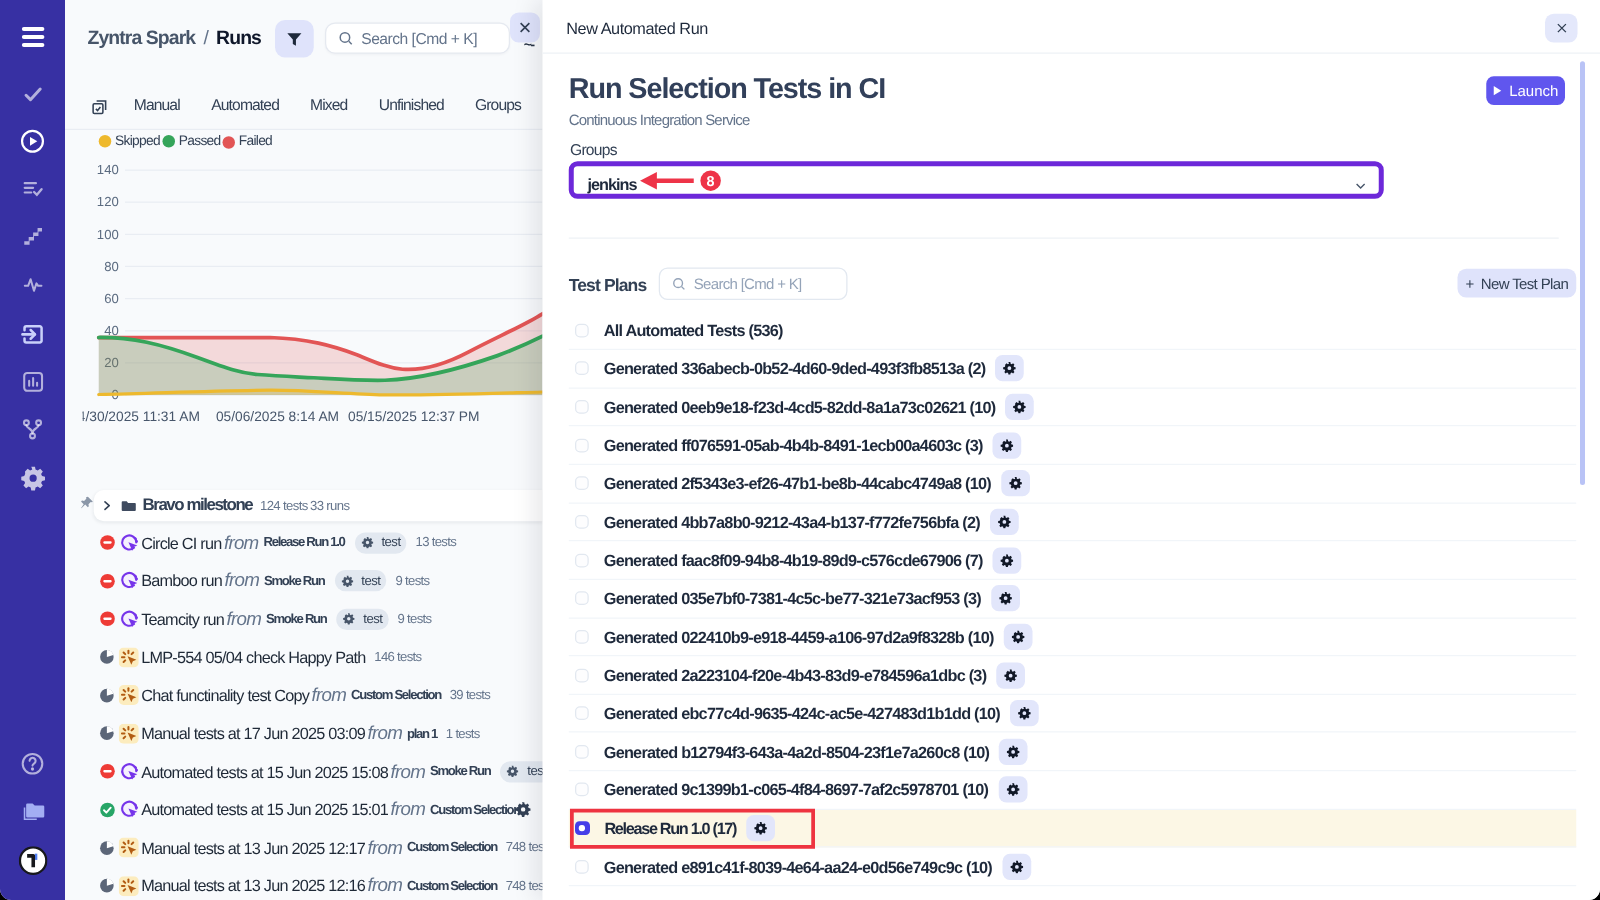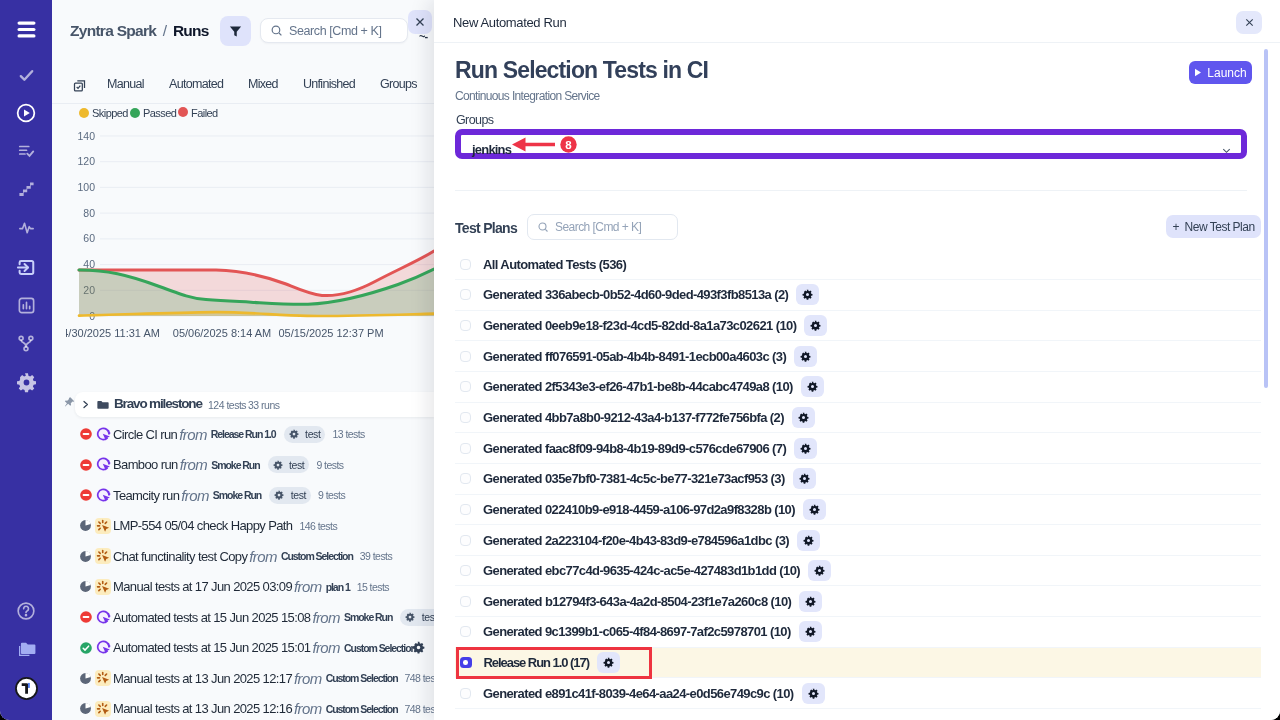--- a/index.html
+++ b/index.html
@@ -33,21 +33,21 @@
 .pill { margin-left:8px; height:17px; background:#e2e8f0; border-radius:9px; display:inline-flex; align-items:center; padding:0 5px 0 5px; gap:4px; font-size:10.5px; color:#334155; letter-spacing:-0.4px; }
 .rrow .cnt { margin-left:7px; font-size:10.5px; color:#64748b; letter-spacing:-0.55px; }
 .modal { position:absolute; left:434px; top:0; width:846px; height:720px; background:#fff; box-shadow:-6px 0 18px rgba(15,23,42,.10); }
 .mhead { position:absolute; left:0; top:0; width:846px; height:43px; border-bottom:1px solid #eef2f6; }
 .mhead .t { position:absolute; left:19px; top:15px; font-size:13px; color:#1e293b; letter-spacing:-0.35px; }
 .mclose { position:absolute; left:802px; top:11px; width:26px; height:23px; background:#e4e8fb; border-radius:7px; display:flex; align-items:center; justify-content:center; }
 .mtitle { position:absolute; left:21px; top:57px; font-size:23px; font-weight:700; color:#32405a; letter-spacing:-0.85px; white-space:nowrap; }
 .msub { position:absolute; left:21px; top:89px; font-size:12px; color:#64748b; letter-spacing:-0.65px; }
 .launch { position:absolute; left:755px; top:61px; width:63px; height:23px; background:#6056ee; border-radius:6px; color:#fff; font-size:12px; display:flex; align-items:center; justify-content:center; gap:5px; }
 .plabel { position:absolute; left:22px; top:113px; font-size:12.5px; color:#334155; letter-spacing:-0.6px; }
-.pselect { position:absolute; left:21px; top:129px; width:792px; height:30px; background:#fff; border:6px solid #6d28d9; border-radius:7px; }
+.pselect { position:absolute; left:21px; top:129px; width:652px; height:30px; background:#fff; border:4px solid #6d28d9; border-radius:7px; }
 .pselect .v { position:absolute; left:11px; top:7px; font-size:13px; font-weight:600; color:#1e293b; letter-spacing:-0.8px; }
 .mdiv { position:absolute; left:21px; top:190px; width:792px; height:1px; background:#eef2f6; }
 .tphead { position:absolute; left:21px; top:220px; font-size:14px; font-weight:700; color:#334155; letter-spacing:-0.7px; }
 .tpsearch { position:absolute; left:93px; top:214px; width:151px; height:26px; border:1px solid #e2e8f0; border-radius:7px; background:#fff; display:flex; align-items:center; padding-left:9px; }
 .tpsearch .ph { color:#94a3b8; font-size:12px; margin-left:6px; letter-spacing:-0.55px; white-space:nowrap; }
 .newplan { position:absolute; left:732px; top:215px; width:95px; height:23px; background:#dfe3fb; border-radius:7px; display:flex; align-items:center; justify-content:center; font-size:12px; color:#334155; letter-spacing:-0.5px; white-space:nowrap; }
 .prow { position:absolute; left:21px; width:806px; height:30.6px; display:flex; align-items:center; border-bottom:1px solid #f1f5f9; white-space:nowrap; }
 .prow .cb { margin-left:5px; width:11px; height:11px; border:1.5px solid #e2e8f0; background:#fdfdfe; border-radius:4px; flex:0 0 auto; }
 .prow .cbk { margin-left:5px; width:11.5px; height:11.5px; background:#453ee8; border-radius:3.5px; flex:0 0 auto; position:relative; }
 .prow .cbk:after { content:""; position:absolute; left:3.4px; top:3.4px; width:4.7px; height:4.7px; background:#fff; border-radius:50%; }
@@ -115,21 +115,21 @@
         <path d="M13,165 L150,165 C180,166 200,171.5 220,179 C233,184.3 244,189.4 256,190.4 C273,191.7 291,186 309,176.5 C331,164.8 353,155.5 368,146" fill="none" stroke="#e25555" stroke-width="3" stroke-linecap="round"></path>
         <path d="M13,165 C40,164.8 62,170 92,181 C117,190.2 126,193.5 140,194.6 C156,195.8 166,196.2 185,197.2 C206,198.4 222,199.6 242,199.2 C272,198.2 302,190 332,179.5 C347,174 359,168.5 368,164" fill="none" stroke="#35a55a" stroke-width="3" stroke-linecap="round"></path>
         <path d="M13,210.6 C60,209.6 100,207.6 150,207.1 C181,207 211,210.2 241,210.9 C281,211.4 331,209.6 368,208.6" fill="none" stroke="#edb92e" stroke-width="2.6" stroke-linecap="round"></path>
         <text x="42" y="232" font-size="11" fill="#47566b" text-anchor="middle">04/30/2025 11:31 AM</text>
         <text x="156" y="232" font-size="11" fill="#47566b" text-anchor="middle">05/06/2025 8:14 AM</text>
         <text x="265" y="232" font-size="11" fill="#47566b" text-anchor="middle">05/15/2025 12:37 PM</text>
       </svg>
     <div class="legend">
         <span style="position:absolute;left:27px;display:flex;align-items:center"><i style="background:#eeb92d"></i>Skipped</span>
         <span style="position:absolute;left:78px;display:flex;align-items:center"><i style="background:#35a55a"></i>Passed</span>
-        <span style="position:absolute;left:126px;display:flex;align-items:flex-start"><i style="background:#e25555"></i>Failed</span>
+        <span style="position:absolute;left:126px;display:flex;align-items:flex-end"><i style="background:#e25555"></i>Failed</span>
       </div>
     <svg class="pin" width="11" height="12" viewBox="0 0 24 24" fill="#8b97a8">
         <path d="M13.8 1.8l8.4 8.4-1.2 1.2-2.3-.4-3.9 3.9.6 3.6-1.7 1.7-4.6-4.6L2.5 22l-.5-.5 4.4-6.6-4.6-4.6 1.7-1.7 3.6.6 3.9-3.9-.4-2.3z"></path>
       </svg>
     <div class="bravocard">
       <svg style="position:absolute;left:6px;top:8px" width="9" height="9" viewBox="0 0 24 24" fill="none" stroke="#334155" stroke-width="3.4" stroke-linecap="round" stroke-linejoin="round">
           <path d="M8 4l9 8-9 8"></path>
         </svg>
       <svg style="position:absolute;left:21px;top:6px" width="14" height="13" viewBox="0 0 24 24" fill="#3f4b5f">
           <path d="M3 5.5h6l2 2.5h10a1.4 1.4 0 0 1 1.4 1.4v9.2a1.4 1.4 0 0 1-1.4 1.4H3A1.4 1.4 0 0 1 1.6 18.6V6.9A1.4 1.4 0 0 1 3 5.5z"></path>
@@ -271,21 +271,21 @@
               <path d="M17.4 6l-2 2"></path>
               <path d="M3.8 11.8h3"></path>
               <path d="M5.8 17.4l2-2"></path>
             </g>
             <path d="M10.6 10.6l10.6 4-4.3 1.8-1.8 4.4z" fill="#b25c13"></path>
           </svg>
         </span>
         <span class="tt">Manual tests at 17 Jun 2025 03:09</span>
         <span class="fr">from</span>
         <span class="fn">plan 1</span>
-        <span class="cnt">15 tests</span>
+        <span class="cnt">1 tests</span>
       </div>
       <div class="rrow" style="top:604px">
         <span class="st">
           <svg width="14" height="14" viewBox="0 0 24 24">
             <circle cx="12" cy="12" r="10" fill="#ee3b36"></circle>
             <rect x="6.2" y="10.4" width="11.6" height="3.2" rx="1.6" fill="#fff"></rect>
           </svg>
         </span>
         <span class="ty">
           <svg width="15" height="15" viewBox="0 0 24 24">

